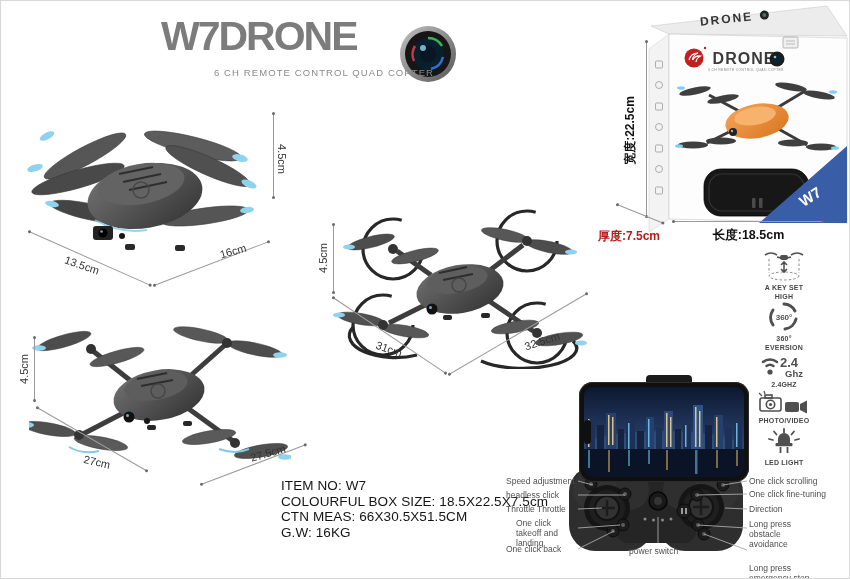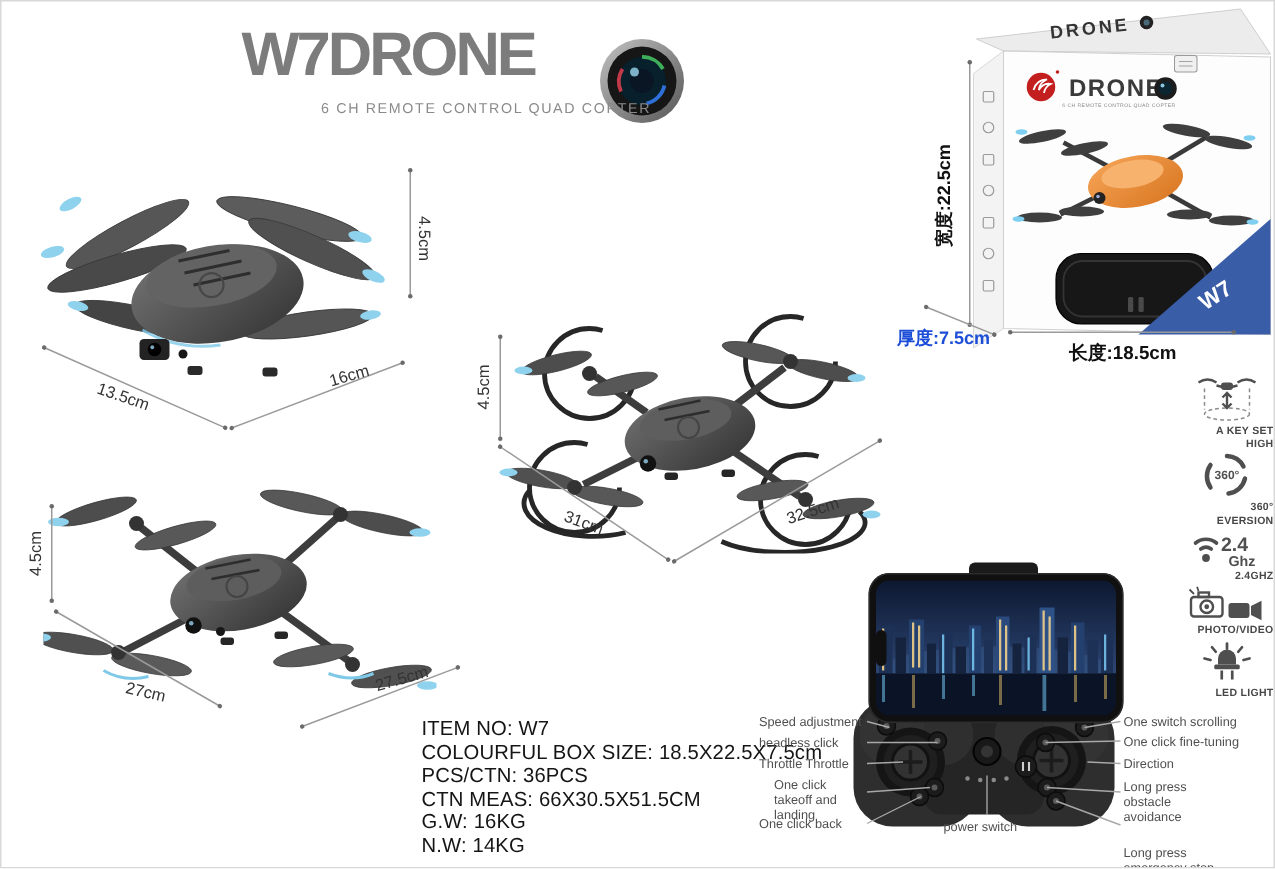--- a/index.html
+++ b/index.html
@@ -11,21 +11,21 @@
   .subtitle{left:213px;top:66px;font-size:9.5px;letter-spacing:1.1px;color:#8a8a8a;}
   
   .dl{position:absolute;height:1px;background:#9a9a9a;transform-origin:left center;}
   .dl:before,.dl:after{content:"";position:absolute;width:3px;height:3px;border-radius:50%;background:#6b6b6b;top:-1px;}
   .dl:before{left:-1px;} .dl:after{right:-1px;}
   .dlv{position:absolute;width:1px;background:#9a9a9a;}
   .dlv:before,.dlv:after{content:"";position:absolute;width:3px;height:3px;border-radius:50%;background:#6b6b6b;left:-1px;}
   .dlv:before{top:-1px;} .dlv:after{bottom:-1px;}
   .dim{position:absolute;font-size:11px;color:#333;text-align:center;white-space:nowrap;}
   
-  .feature{position:absolute;left:786px;width:62px;text-align:right;}
+  .feature{position:absolute;left:752px;width:62px;text-align:center;}
   .f-label{font-size:7px;font-weight:bold;color:#474747;letter-spacing:.2px;line-height:1.25;}
   .f-icon{display:block;margin:0 auto 2px auto;}
   
   .iteminfo{left:280px;top:477px;font-size:13.5px;color:#151515;line-height:15.6px;letter-spacing:.1px;}
   
   .ctl{position:absolute;font-size:8.5px;color:#4f4f4f;line-height:1.15;}
   .ctl.l{width:72px;text-align:left;}
   .ctl.r{width:80px;text-align:left;}
   
   .phone{left:578px;top:381px;width:170px;height:100px;background:#101010;border-radius:14px;
@@ -295,21 +295,21 @@
       <rect x="100" y="173" width="95" height="37" rx="13" fill="none" stroke="#343434" stroke-width="1.2"></rect>
       <rect x="143" y="197" width="3.5" height="10" rx="1" fill="#4a4a4a"></rect>
       <rect x="150" y="197" width="3.5" height="10" rx="1" fill="#4a4a4a"></rect>
     </g>
     <polygon points="238,145 238,222 150,222" fill="#3a5da8"></polygon>
     <text transform="translate(204,200) rotate(-33)" text-anchor="middle" font-size="15" font-weight="800" fill="#fff">W7</text>
   </svg>
   <div class="dlv" style="left:645px;top:40px;height:176px"></div>
   <div class="dim" style="left:574px;top:121px;width:110px;font-weight:600;font-size:12px;color:#111;transform:rotate(-90deg)">宽度:22.5cm</div>
   <div class="dl" style="left:616px;top:203px;width:50px;transform:rotate(22deg)"></div>
-  <div class="dim" style="left:592px;top:216px;width:72px;font-weight:600;font-size:12px;color:#1d4ed8">厚度:7.5cm</div>
+  <div class="dim" style="left:592px;top:227px;width:72px;font-weight:600;font-size:12px;color:#b91c1c">厚度:7.5cm</div>
   <div class="dl" style="left:672px;top:220px;width:150px"></div>
   <div class="dim" style="left:690px;top:226px;width:115px;font-weight:600;font-size:12.5px;color:#111">长度:18.5cm</div>
 
   <div class="feature" style="top:248px">
     <svg class="f-icon" width="46" height="33" viewBox="0 0 46 33">
       <g stroke="#4f4f4f" stroke-width="1.6" fill="none">
         <path d="M4,6 Q10,2 16,6"></path>
           <path d="M30,6 Q36,2 42,6"></path>
         <path d="M16,8 L20,9 M26,9 L30,8"></path>
       </g>
@@ -378,24 +378,22 @@
       <path d="M12,15 v-4 a6,6 0 0 1 12,0 v4 z" fill="#4f4f4f"></path>
       <rect x="9.5" y="15" width="17" height="3.2" rx="1" fill="#4f4f4f"></rect>
       <path d="M14.5,19 L14.5,25 M21.5,19 L21.5,25" stroke="#4f4f4f" stroke-width="1.8"></path>
     </svg>
     <div class="f-label">LED LIGHT</div>
   </div>
 
   <div class="abs iteminfo">
     <div>ITEM NO: W7</div>
     <div>COLOURFUL BOX SIZE: 18.5X22.5X7.5cm</div>
-    <div>PCS/CTN: 36PCS</div>
     <div>CTN MEAS: 66X30.5X51.5CM</div>
     <div>G.W: 16KG</div>
-    <div>N.W: 14KG</div>
   </div>
 
   <div class="abs clamp"></div>
 
   <svg class="abs" style="left:560px;top:450px" width="190" height="105" viewBox="0 0 190 105">
     <rect x="86" y="0" width="28" height="24" rx="4" fill="#1f1f1f"></rect>
     <rect x="8" y="15" width="84" height="85" rx="26" fill="#2e2e2e"></rect>
     <rect x="98" y="15" width="84" height="85" rx="26" fill="#2e2e2e"></rect>
     <rect x="55" y="20" width="80" height="72" rx="12" fill="#252525"></rect>
     <rect x="12" y="19" width="76" height="40" rx="20" fill="#383838" opacity=".55"></rect>
@@ -518,19 +516,19 @@
         <path d="M221,179 L178,163"></path>
     </g>
   </svg>
 
   <div class="ctl l" style="left:505px;top:476px">Speed adjustment</div>
   <div class="ctl l" style="left:505px;top:490px">headless click</div>
   <div class="ctl l" style="left:505px;top:504px">Throttle Throttle</div>
   <div class="ctl l" style="left:505px;top:518px;width:62px;left:515px">One click takeoff and landing</div>
   <div class="ctl l" style="left:505px;top:544px">One click back</div>
   <div class="ctl" style="left:628px;top:546px;width:60px;">power switch</div>
-  <div class="ctl r" style="left:748px;top:476px">One switch scrolling</div>
+  <div class="ctl r" style="left:748px;top:476px">One click scrolling</div>
   <div class="ctl r" style="left:748px;top:489px">One click fine-tuning</div>
   <div class="ctl r" style="left:748px;top:504px">Direction</div>
   <div class="ctl r" style="left:748px;top:519px;width:72px">Long press obstacle avoidance</div>
   <div class="ctl r" style="left:748px;top:563px;width:62px">Long press emergency stop</div>
 
 </div>
 
 </body></html>

